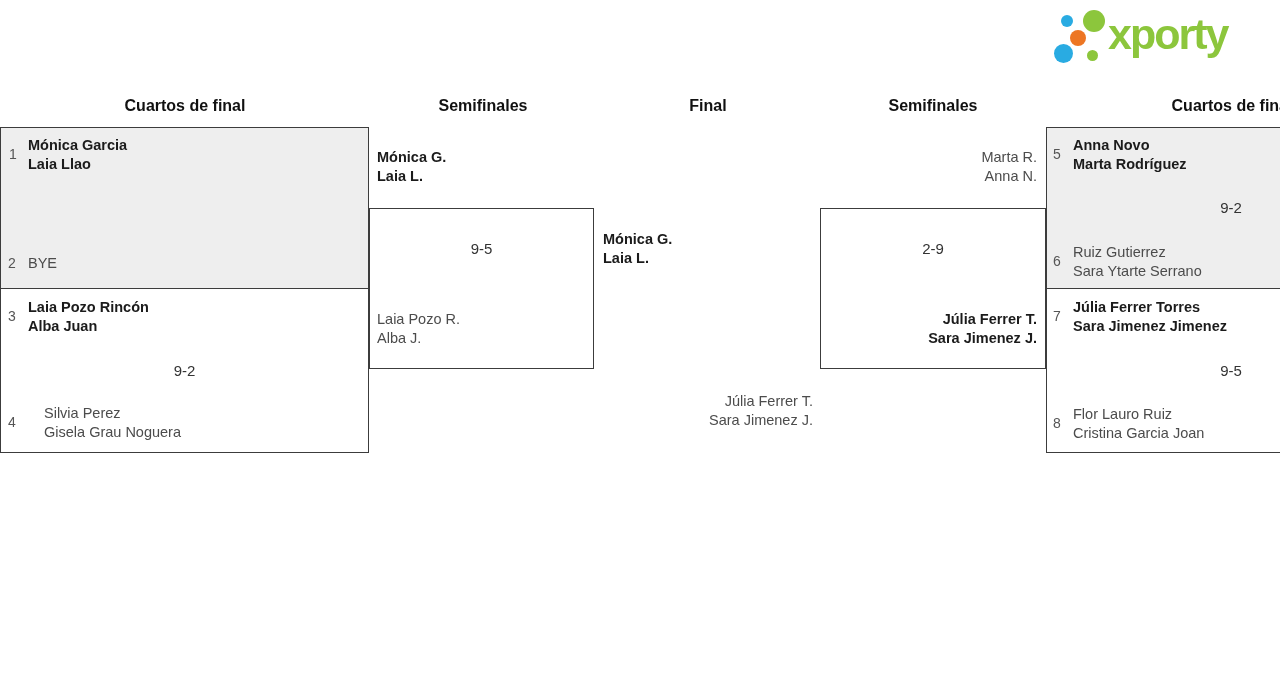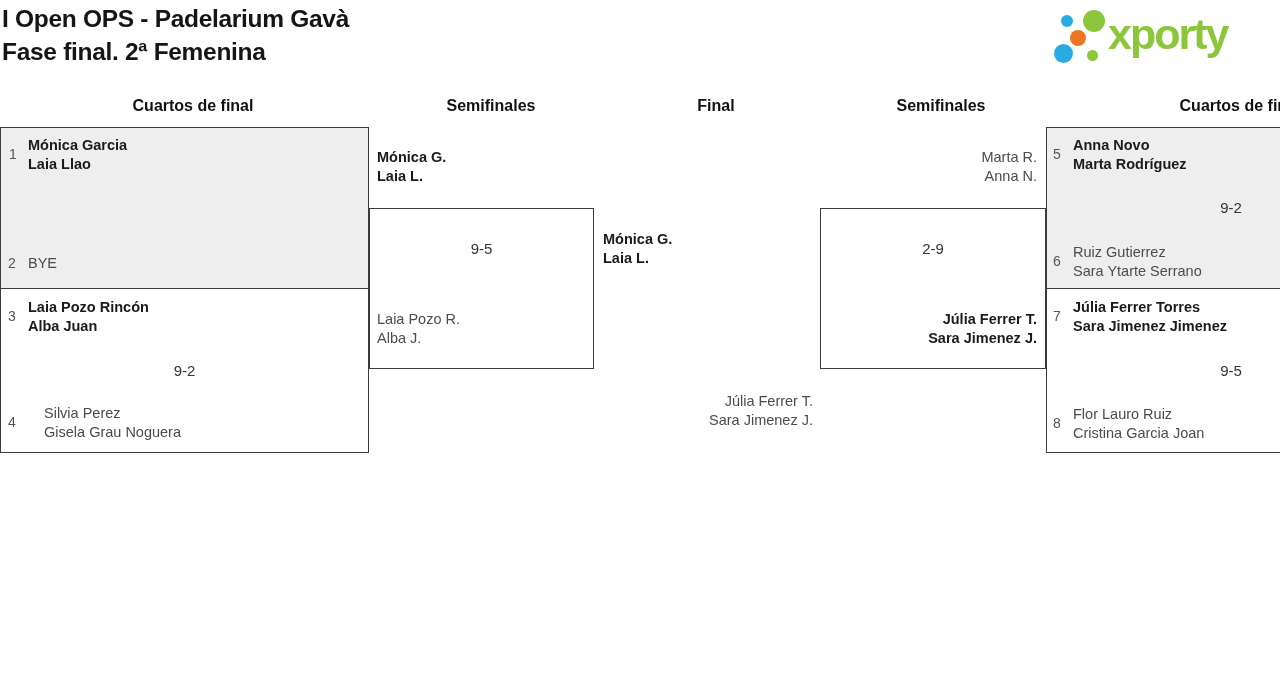--- a/index.html
+++ b/index.html
@@ -24,45 +24,40 @@
     position:absolute;
     font-size:43px; font-weight:bold; color:#8CC63C;
     letter-spacing:-2px; line-height:56px;
   }
 
   
   .col-h {
     position:absolute; top:97px;
     font-size:16px; font-weight:bold; color:#111111;
     text-align:center;
-    margin-left:8px;
   }
 
   
   .box { position:absolute; border:1px solid #3c3c3c; background:#ffffff; }
   .box.grey { background:#eeeeee; }
 
   
   .names { line-height:19px; font-size:14.5px; }
   .names span { display:block; }
   .bold-team { font-weight:bold; color:#1b1b1b; }
   .grey-team { font-weight:normal; color:#4c4c4c; }
   .seed { font-size:14px; color:#555555; line-height:18px; }
   .score { font-size:15px; color:#333333; line-height:18px; text-align:center; }
   .alignR { text-align:right; }
 </style>
 </head>
 <body>
 
 <div id="stage">
 
-  <div class="abs" style="left:2px; top:2px;">
-    <div class="title-line">I Open OPS - Padelarium Gavà</div>
-    <div class="title-line">Fase final. 2ª Femenina</div>
-  </div>
 
   <div class="abs" style="left:1046px; top:0; width:234px; height:76px;">
     <span class="dot" style="left:15px; top:15px; width:12px; height:12px; background:#29ABE2;"></span>
     <span class="dot" style="left:37px; top:10px; width:22px; height:22px; background:#8CC63C;"></span>
     <span class="dot" style="left:24px; top:30px; width:16px; height:16px; background:#ED7623;"></span>
     <span class="dot" style="left:8px;  top:44px; width:19px; height:19px; background:#29ABE2;"></span>
     <span class="dot" style="left:41px; top:50px; width:11px; height:11px; background:#8CC63C;"></span>
     <span class="wordmark" style="left:62px; top:6px;">xporty</span>
   </div>
 

